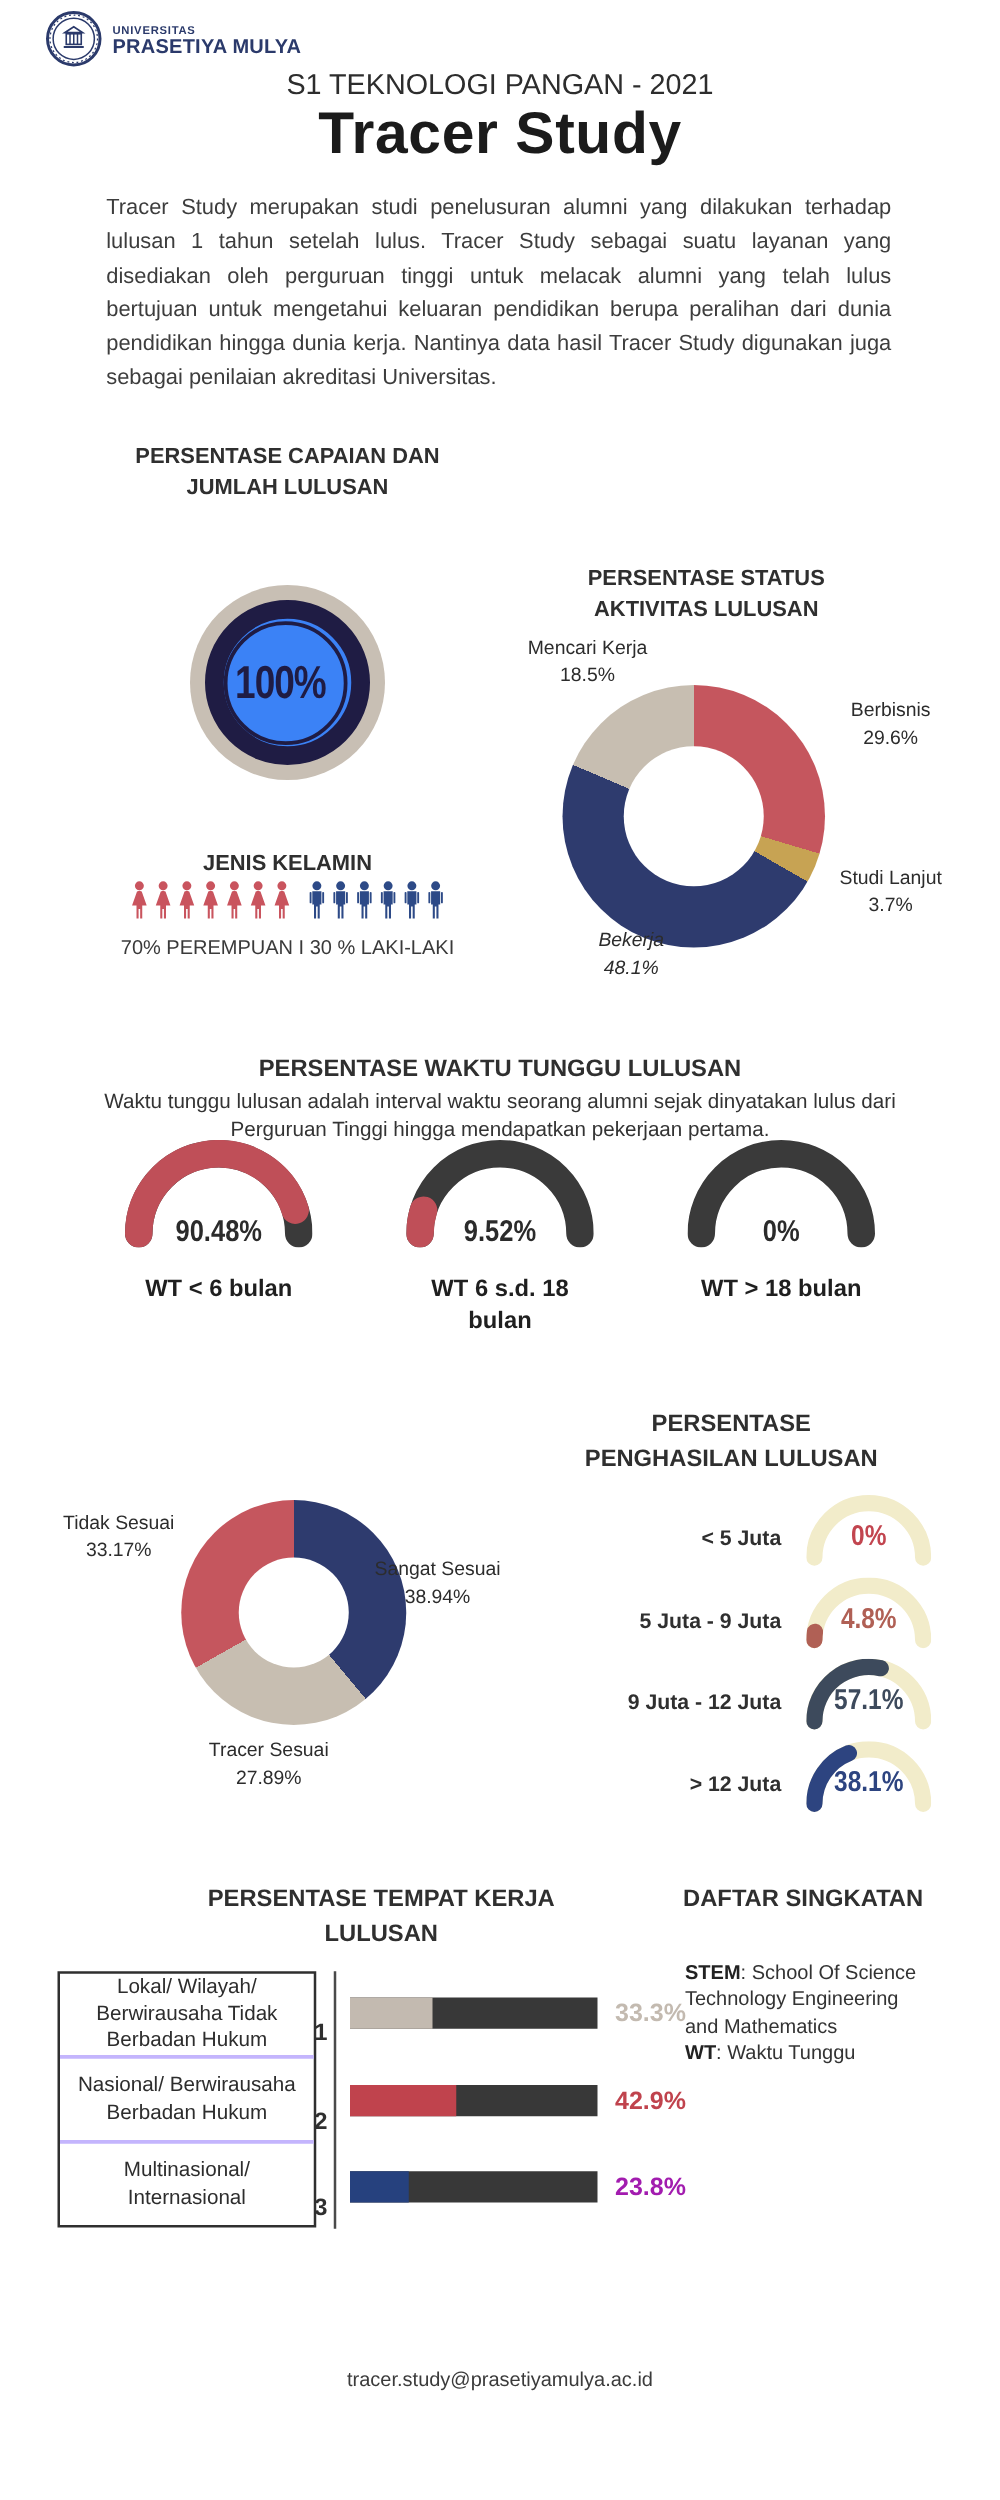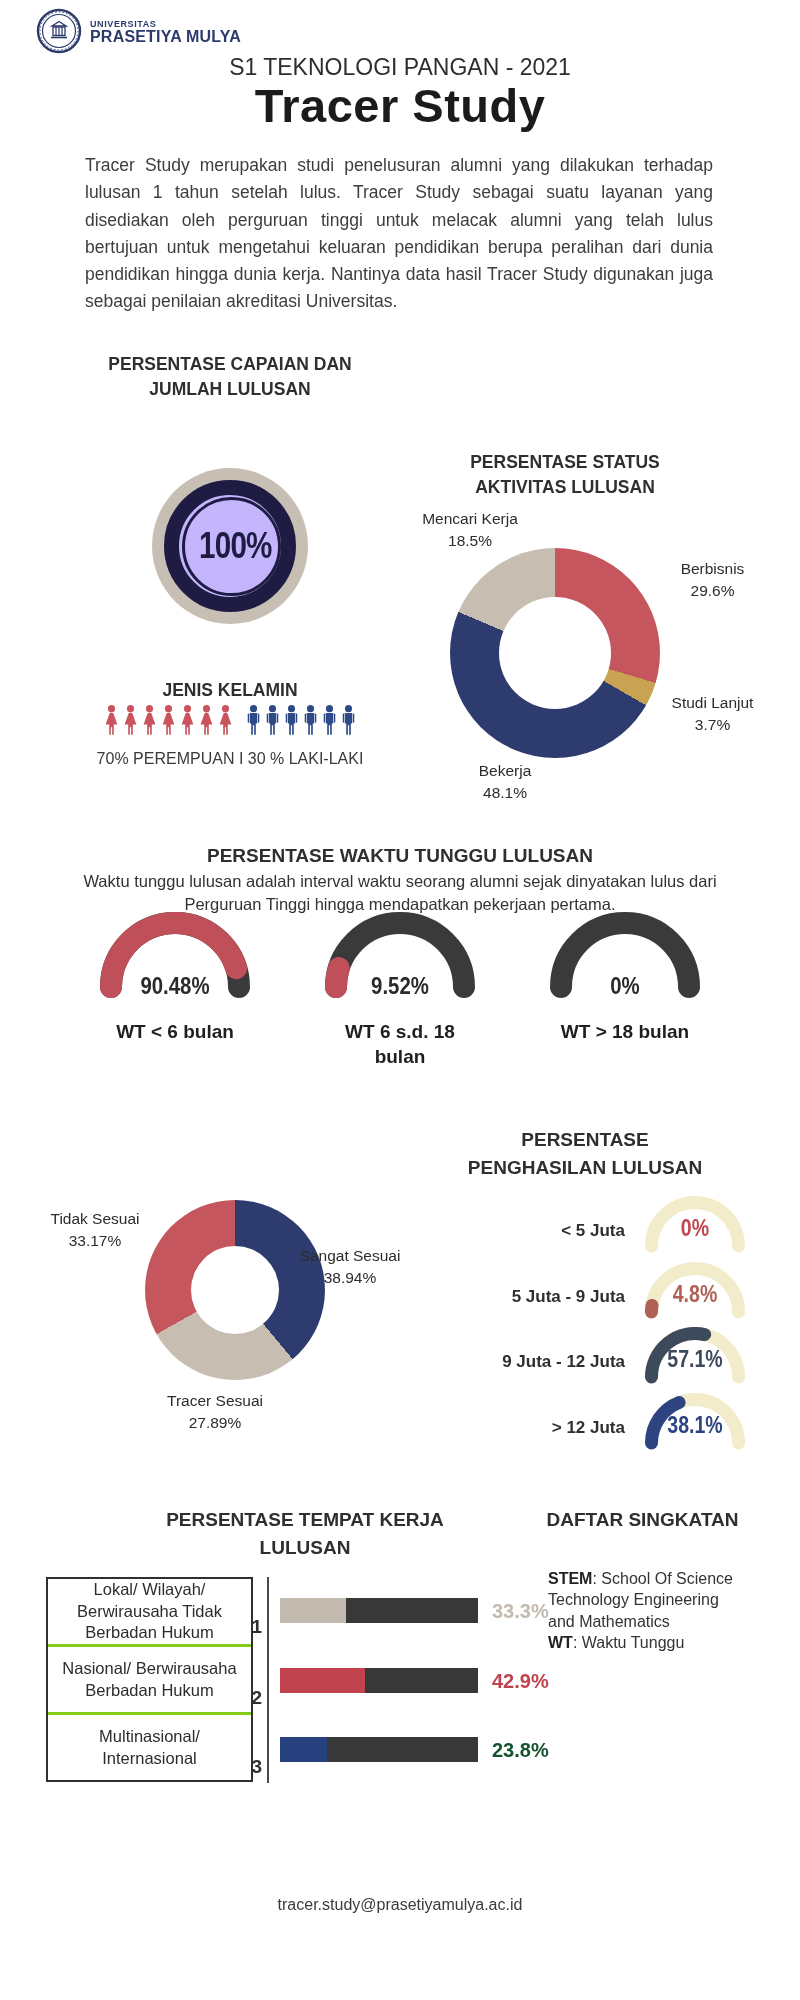--- a/index.html
+++ b/index.html
@@ -22,21 +22,21 @@
          text-align:justify;text-justify:inter-word;}
 
   .h-sec{font-weight:800;color:#2f2f2f;line-height:1.45;}
   .h17{font-size:17.5px;}
   .h19{font-size:19px;}
 
   
   .badge{left:152px;top:468px;width:156px;height:156px;border-radius:50%;background:#c8bfb4;
          display:flex;align-items:center;justify-content:center;}
   .badge-ring{width:132px;height:132px;box-sizing:border-box;border-radius:50%;border:15px solid #1f1c44;
-              background:#c4b5fd;position:relative;display:flex;align-items:center;justify-content:flex-end;}
+              background:#3b82f6;position:relative;display:flex;align-items:center;justify-content:flex-start;}
   .badge-inner{position:absolute;width:99px;height:99px;box-sizing:border-box;border:3px solid #1f1c44;border-radius:50%;}
   .badge-text{display:block;font-size:37px;font-weight:800;color:#1f1c44;transform:scaleX(.8);letter-spacing:-1px;}
 
   
   .persons{left:40px;top:704px;width:380px;display:flex;justify-content:center;align-items:flex-end;}
   .p{display:inline-block;}
   .pico{width:19px;height:33px;display:block;}
   .f .pico{fill:#c9545e;}
   .m .pico{fill:#2d4a87;}
   .pgap{display:inline-block;width:9px;}
@@ -58,21 +58,21 @@
   .gauge-lab{position:absolute;text-align:center;font-size:19px;font-weight:800;color:#1f1f1f;line-height:1.3;}
 
   .mini-val{position:absolute;left:0;right:0;top:19px;text-align:center;font-size:23px;font-weight:800;
             transform:scaleX(.85);display:block;}
   .inc-lab{position:absolute;font-size:17px;font-weight:800;color:#2f2f2f;text-align:right;}
 
   
   .tk-table{left:46px;top:1577px;width:207px;height:205px;box-sizing:border-box;border:2px solid #2f2f2f;
             display:flex;flex-direction:column;}
   .tk-row{flex:1;display:flex;align-items:center;justify-content:center;text-align:center;
-          font-size:16.5px;line-height:1.3;color:#2d2d2d;padding:0 8px;border-bottom:3px solid #84cc16;}
+          font-size:16.5px;line-height:1.3;color:#2d2d2d;padding:0 8px;border-bottom:3px solid #c4b5fd;}
   .tk-row:last-child{border-bottom:none;}
   .tk-axis{left:267px;top:1577px;width:2px;height:206px;background:#4a4a4a;}
   .tk-num{font-size:19px;font-weight:800;color:#2f2f2f;width:16px;text-align:right;}
   .bar{left:280px;width:198px;height:25px;background:#383838;}
   .bar .seg{height:100%;}
   .bar-val{font-size:20px;font-weight:800;}
 
   
   .abbr{left:548px;top:1568px;width:200px;font-size:16px;line-height:1.34;color:#333333;}
   .abbr b{color:#222222;}
@@ -221,21 +221,21 @@
       <div>18.5%</div>
   </div>
   <div class="dlabel" style="left:650px;top:558px;width:125px;">
     <div>Berbisnis</div>
       <div>29.6%</div>
   </div>
   <div class="dlabel" style="left:650px;top:692px;width:125px;">
     <div>Studi Lanjut</div>
       <div>3.7%</div>
   </div>
-  <div class="dlabel" style="left:440px;top:760px;width:130px;">
+  <div class="dlabel" style="left:440px;top:742px;width:130px;font-style:italic;">
     <div>Bekerja</div>
       <div>48.1%</div>
   </div>
 
   <div class="abs h-sec h19 ctr" style="left:0;top:842px;width:800px;">PERSENTASE WAKTU TUNGGU LULUSAN</div>
   <div class="abs ctr" style="left:70px;top:870px;width:660px;font-size:16.5px;line-height:1.38;color:#333;">Waktu tunggu lulusan adalah interval waktu seorang alumni sejak dinyatakan lulus dari Perguruan Tinggi hingga mendapatkan pekerjaan pertama.</div>
 
   <div class="gauge abs" style="left:100px;top:912px;width:150px;height:88px;">
       <svg viewBox="0 0 150 86" width="150" height="86">
         <path d="M 11 75 A 64 64 0 0 1 139 75" fill="none" stroke="#3a3a3a" stroke-width="22" stroke-linecap="round"></path>
@@ -331,21 +331,21 @@
     </div>
   <div class="abs bar" style="top:1668px;">
       <div class="seg" style="width: 42.9%; background: rgb(192, 67, 77);"></div>
     </div>
   <div class="abs bar" style="top:1737px;">
       <div class="seg" style="width: 23.8%; background: rgb(38, 65, 126);"></div>
     </div>
 
   <div class="abs bar-val" style="left: 492px; top: 1600px; color: rgb(195, 186, 176);">33.3%</div>
   <div class="abs bar-val" style="left: 492px; top: 1670px; color: rgb(192, 67, 77);">42.9%</div>
-  <div class="abs bar-val" style="left: 492px; top: 1739px; color: #14532d;">23.8%</div>
+  <div class="abs bar-val" style="left: 492px; top: 1739px; color: #a21caf;">23.8%</div>
 
   <div class="abs footer ctr">tracer.study@prasetiyamulya.ac.id</div>
 
   <div class="abs abbr">
     <div><b>STEM</b><span>: School Of Science Technology Engineering and Mathematics</span></div>
     <div><b>WT</b><span>: Waktu Tunggu</span></div>
   </div>
 
 </div>
 

